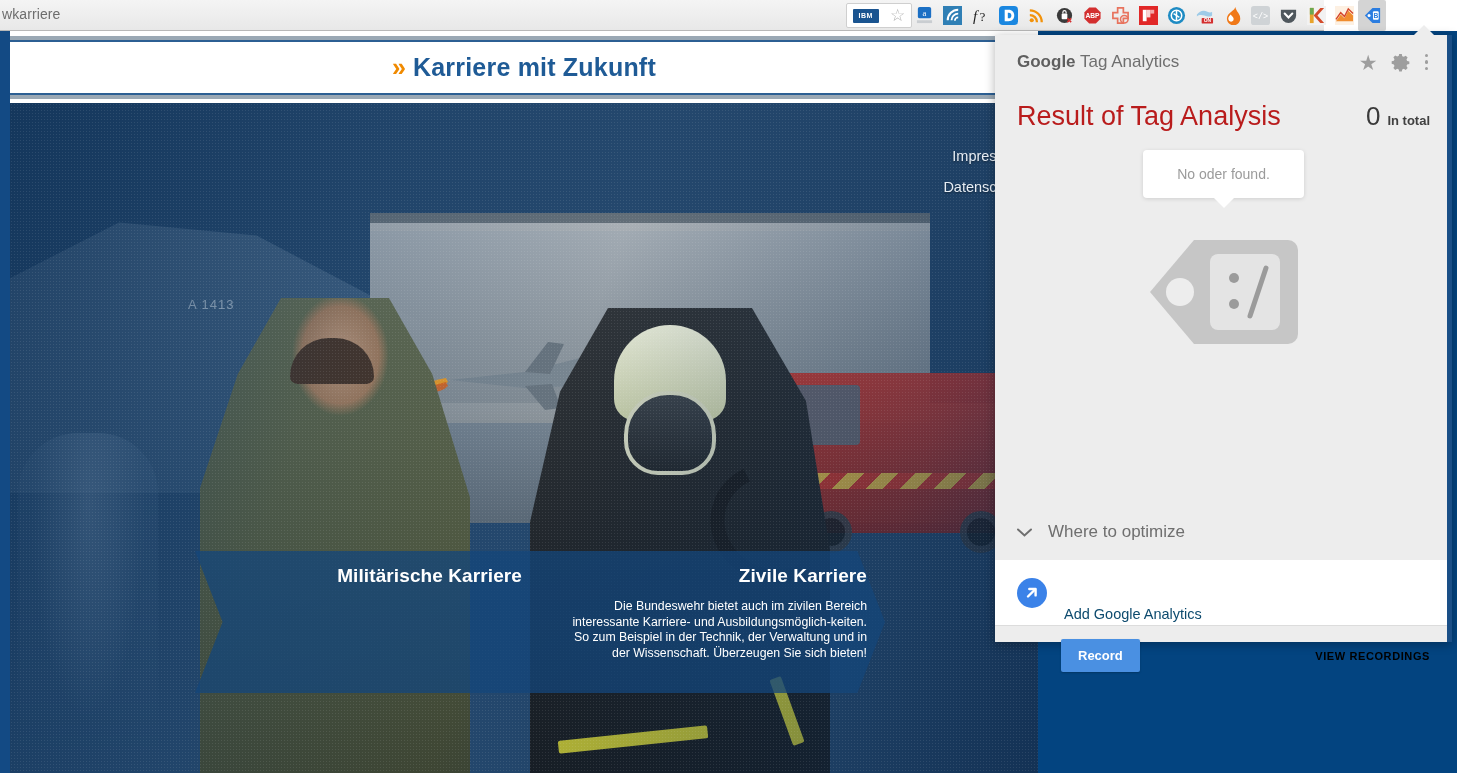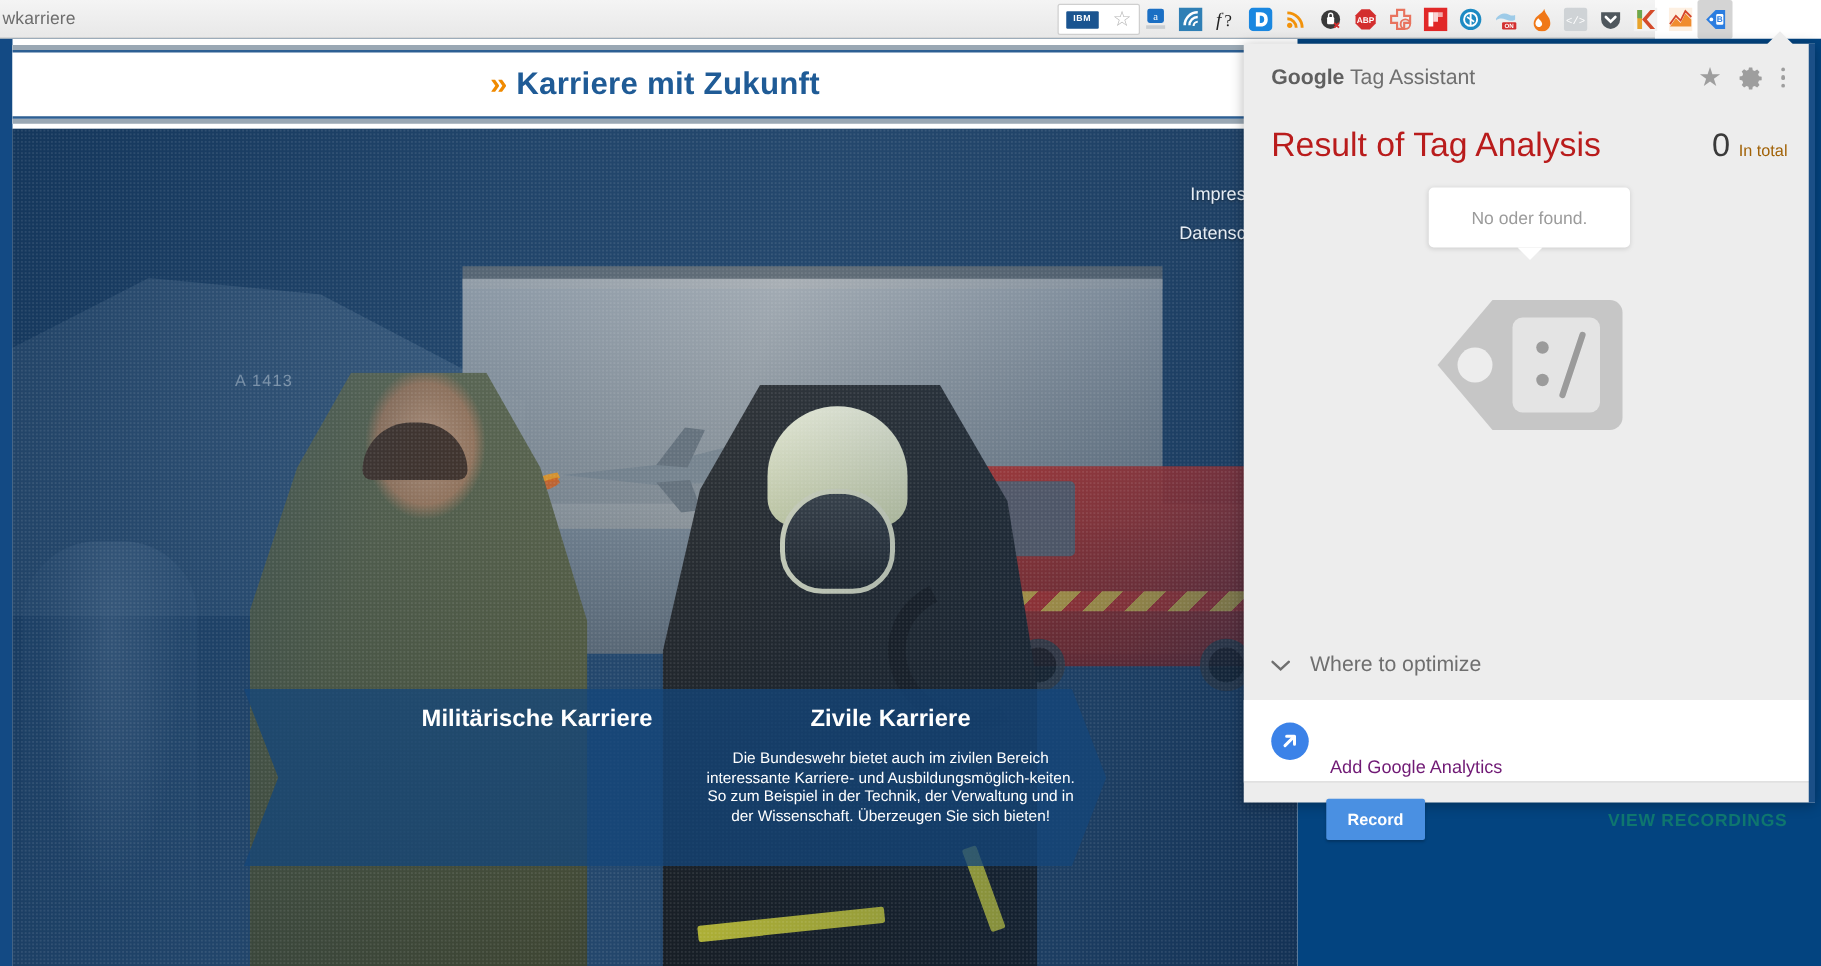--- a/index.html
+++ b/index.html
@@ -213,21 +213,21 @@
     color: #ffffff; padding: 14px 18px 0 18px;
   }
   .panel-mil {
     left: 185px; width: 345px;
     clip-path: polygon(0 0, 100% 0, 100% 100%, 0 100%, 8% 50%);
     text-align: right;
   }
   .panel-civ {
     left: 530px; width: 345px;
     clip-path: polygon(0 0, 92% 0, 100% 50%, 92% 100%, 0 100%);
-    text-align: center;
+    text-align: right;
   }
   .panel h2 {
     font-size: 19px; font-weight: bold; letter-spacing: .1px; margin-bottom: 12px;
   }
   .panel p { font-size: 12.3px; line-height: 15.5px; }
 
   
   .ta-pointer {
     position: absolute; left: 1413px; top: 25px;
     width: 0; height: 0;
@@ -256,21 +256,21 @@
     display: flex; flex-direction: column; gap: 3px; cursor: pointer; padding: 2px;
   }
   .ic-dots i { width: 3.5px; height: 3.5px; border-radius: 50%; background: #9e9e9e; }
 
   .ta-title-row {
     display: flex; align-items: baseline; padding: 12px 22px 0 22px;
   }
   .ta-title { font-size: 27px; color: #b91c1c; }
   .ta-count { margin-left: auto; display: flex; align-items: baseline; gap: 7px; }
   .ta-count-num { font-size: 26px; color: #3a3a3a; }
-  .ta-count-lbl { font-size: 13px; color: #a16207; }
+  .ta-count-lbl { font-size: 13px; color: #404040; font-weight: bold; }
 
   .ta-body {
     position: relative; height: 372px;
     display: flex; flex-direction: column; align-items: center; padding-top: 18px;
   }
   .ta-callout {
     position: relative; background: #ffffff; border-radius: 4px;
     padding: 16px 34px; font-size: 14px; color: #9b9b9b;
     box-shadow: 0 1px 4px rgba(0,0,0,.13);
   }
@@ -292,34 +292,34 @@
   .ta-opt-label { font-size: 17px; color: #6f6f6f; }
 
   .ta-ga {
     background: #ffffff; height: 65px; display: flex; align-items: center;
     gap: 17px; padding: 0 22px; cursor: pointer;
   }
   .ga-circle {
     width: 30px; height: 30px; border-radius: 50%; background: #3b82e8;
     display: flex; align-items: center; justify-content: center;
   }
-  .ga-link { font-size: 14.5px; color: #701a75; margin-top: 43px; }
+  .ga-link { font-size: 14.5px; color: #0c4a6e; margin-top: 43px; }
 
   .ta-foot {
     height: 60px; display: flex; align-items: center; padding: 0 22px;
     border-top: 1px solid #dcdcdc;
   }
   .btn-record {
     background: #4a90e2; color: #ffffff; font-size: 13px; font-weight: bold;
     border: none; border-radius: 2px; padding: 9px 17px; cursor: pointer;
     box-shadow: 0 1px 2px rgba(0,0,0,.22);
     margin-left: 44px;
   }
   .view-rec {
-    margin-left: auto; font-size: 14px; color: #0f766e;
+    margin-left: auto; font-size: 11px; color: #000000;
     letter-spacing: .6px; font-weight: bold; cursor: pointer;
   }
   .ta-border-r {
     position: absolute; right: 0; top: 0; width: 5px; height: 607px;
     background: #1a4f87;
   }
 </style>
 </head>
 <body>
 
@@ -543,21 +543,21 @@
         </div>
 
       </div>
     </div>
   </div>
 
   <div class="ta-pointer"></div>
   <div class="ta-popup">
 
     <div class="ta-head">
-      <div class="ta-brand"><b>Google</b><span> Tag Assistant</span></div>
+      <div class="ta-brand"><b>Google</b><span> Tag Analytics</span></div>
       <div class="ta-head-icons">
         <span class="ic-star">★</span>
         <svg class="ic-gear" viewBox="0 0 20 20">
           <path d="M10 6.6A3.4 3.4 0 1 0 10 13.4 3.4 3.4 0 0 0 10 6.6zm0 5.1a1.7 1.7 0 1 1 0-3.4 1.7 1.7 0 0 1 0 3.4z" fill="#9e9e9e"></path>
           <path d="M8.6 1h2.8l.4 2.3 1.7.7 2-1.2 2 2-1.2 2 .7 1.7 2.3.4v2.8l-2.3.4-.7 1.7 1.2 2-2 2-2-1.2-1.7.7-.4 2.3H8.6l-.4-2.3-1.7-.7-2 1.2-2-2 1.2-2-.7-1.7L.7 11.4V8.6l2.3-.4.7-1.7-1.2-2 2-2 2 1.2 1.7-.7z" fill="#9e9e9e"></path>
         </svg>
         <span class="ic-dots">
             <i></i>
             <i></i>
             <i></i>

